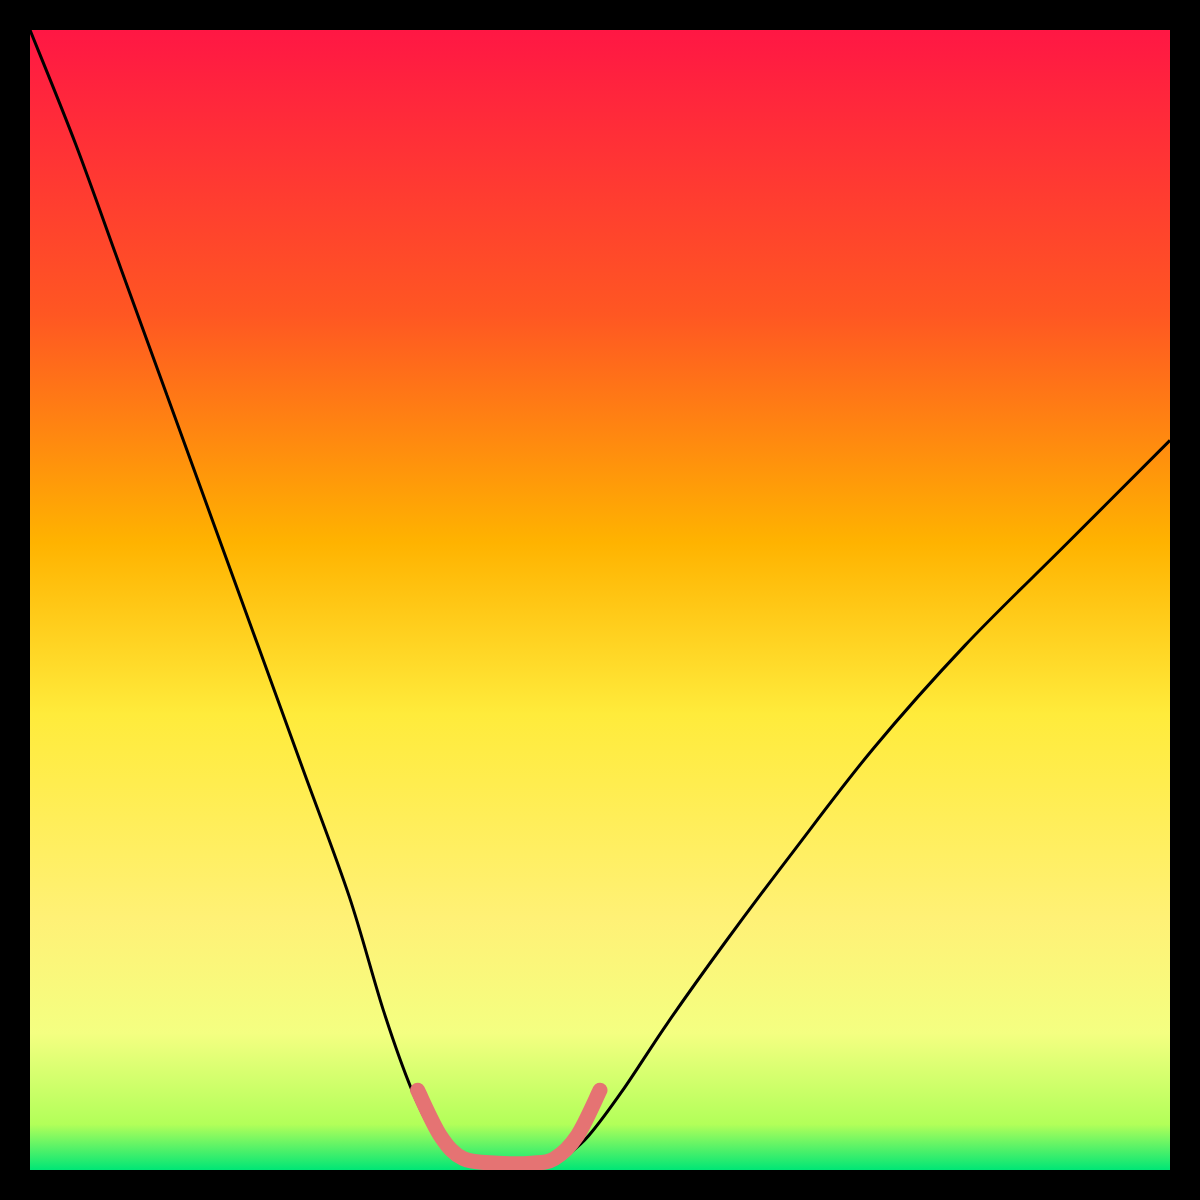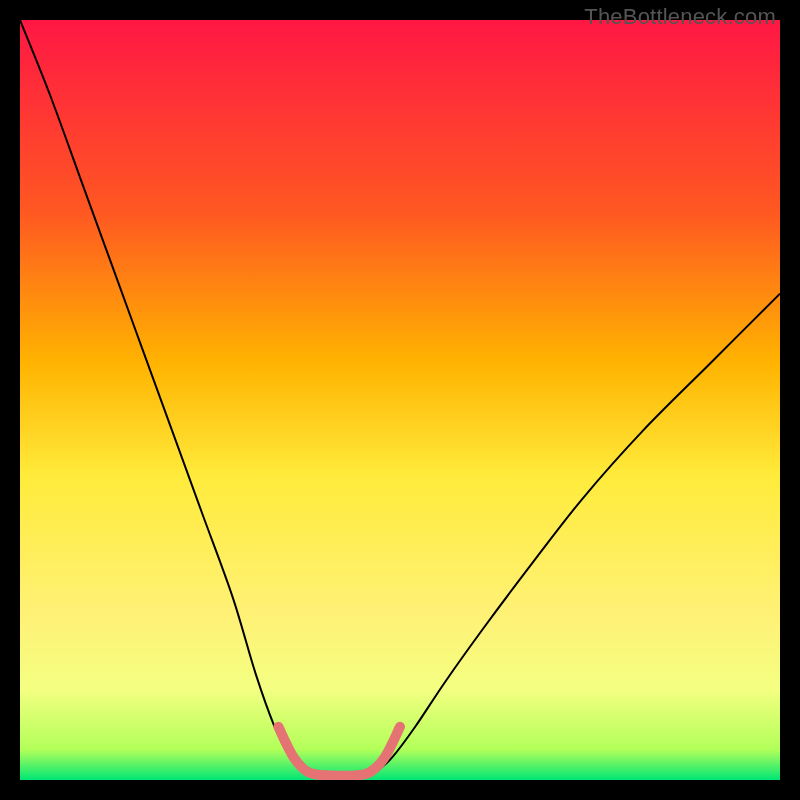--- a/index.html
+++ b/index.html
@@ -58,14 +58,13 @@
           </linearGradient>
       </defs>
       <rect id="bg-rect" x="0" y="0" width="760" height="760" fill="url(#bg-grad)"></rect>
       <g id="series-group">
           <path d="M 0 0 C 5.066666666666667 12.666666666666666, 20.266666666666666 49.39999999999999, 30.400000000000002 76 C 40.53333333333334 102.60000000000001, 50.66666666666667 131.73333333333338, 60.800000000000004 159.60000000000002 C 70.93333333333334 187.46666666666667, 81.06666666666666 215.33333333333326, 91.2 243.19999999999993 C 101.33333333333334 271.0666666666666, 111.46666666666667 298.93333333333334, 121.60000000000001 326.8 C 131.73333333333335 354.6666666666667, 141.86666666666667 382.5333333333333, 152 410.4 C 162.13333333333333 438.26666666666665, 172.26666666666668 466.1333333333333, 182.4 494 C 192.53333333333333 521.8666666666667, 203.93333333333334 551, 212.8 577.6 C 221.66666666666669 604.2, 228.63333333333333 632.0666666666667, 235.6 653.6 C 242.56666666666666 675.1333333333333, 248.90000000000003 692.8666666666666, 254.60000000000002 706.8 C 260.3 720.7333333333333, 265.3666666666667 729.8533333333334, 269.8 737.2 C 274.23333333333335 744.5466666666667, 279.3 748.6, 281.2 750.88" fill="none" stroke="#000000" stroke-width="2" stroke-linecap="butt" stroke-linejoin="round"></path>
           <path d="M 357.2 750.88 C 359.73333333333335 748.6, 366.06666666666666 744.5466666666667, 372.4 737.2 C 378.7333333333333 729.8533333333334, 386.3333333333333 719.4666666666666, 395.2 706.8 C 404.06666666666666 694.1333333333333, 414.20000000000005 677.6666666666667, 425.6 661.2 C 437 644.7333333333333, 449.66666666666663 627, 463.59999999999997 608 C 477.5333333333333 589, 492.73333333333335 568.7333333333333, 509.20000000000005 547.2 C 525.6666666666667 525.6666666666667, 543.4 501.6, 562.4 478.8 C 581.4 456, 601.6666666666666 433.2, 623.1999999999999 410.4 C 644.7333333333332 387.59999999999997, 668.8 364.79999999999995, 691.6 341.99999999999994 C 714.4000000000001 319.19999999999993, 748.6 284.99999999999994, 760 273.59999999999997" fill="none" stroke="#000000" stroke-width="2" stroke-linecap="butt" stroke-linejoin="round"></path>
           <path d="M 258.40000000000003 706.8 C 260.93333333333334 711.8666666666667, 268.5333333333333 729.6, 273.59999999999997 737.2 C 278.66666666666663 744.8000000000001, 282.4666666666667 749.36, 288.8 752.4 C 295.1333333333333 755.4399999999999, 304 754.9333333333334, 311.59999999999997 755.44 C 319.19999999999993 755.9466666666667, 328.0666666666666 755.9466666666667, 334.4 755.44 C 340.73333333333335 754.9333333333334, 344.53333333333336 755.4399999999999, 349.6 752.4 C 354.6666666666667 749.36, 359.73333333333335 744.8000000000001, 364.8 737.2 C 369.8666666666667 729.6, 377.4666666666667 711.8666666666667, 380 706.8" fill="none" stroke="#e57373" stroke-width="10" stroke-linecap="round" stroke-linejoin="round"></path>
         </g>
     </svg>
   </div>
-  <div class="watermark">TheBottleneck.com</div>
 </div>
 
 </body></html>

